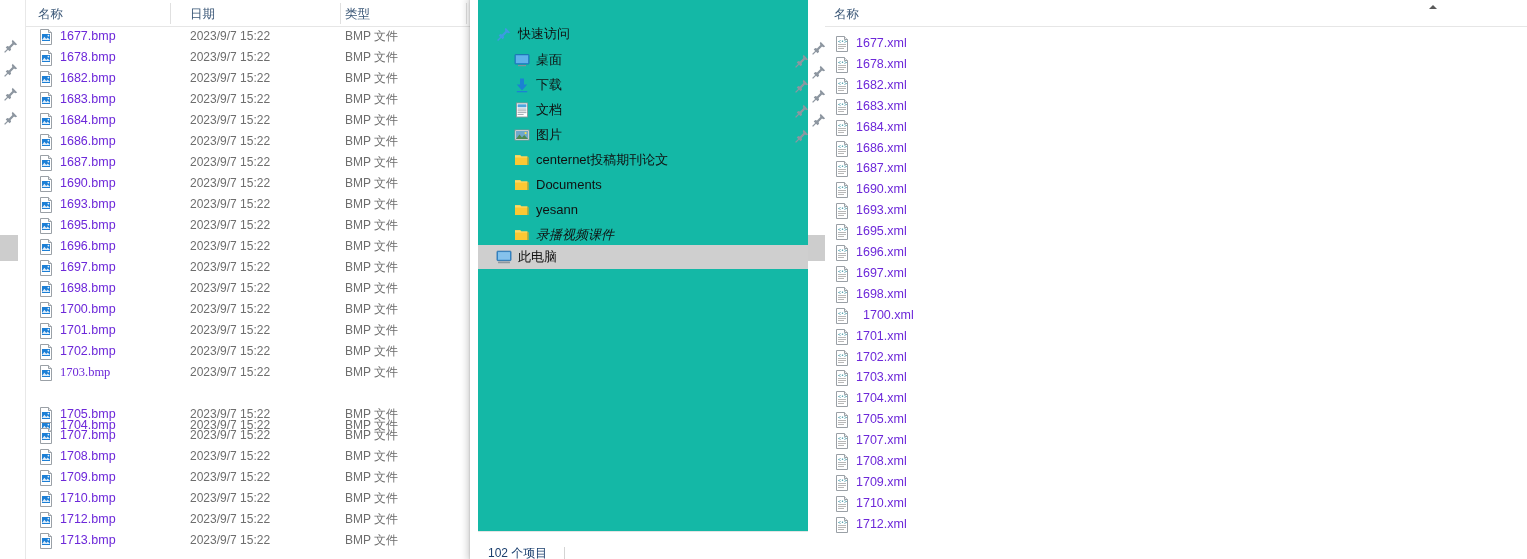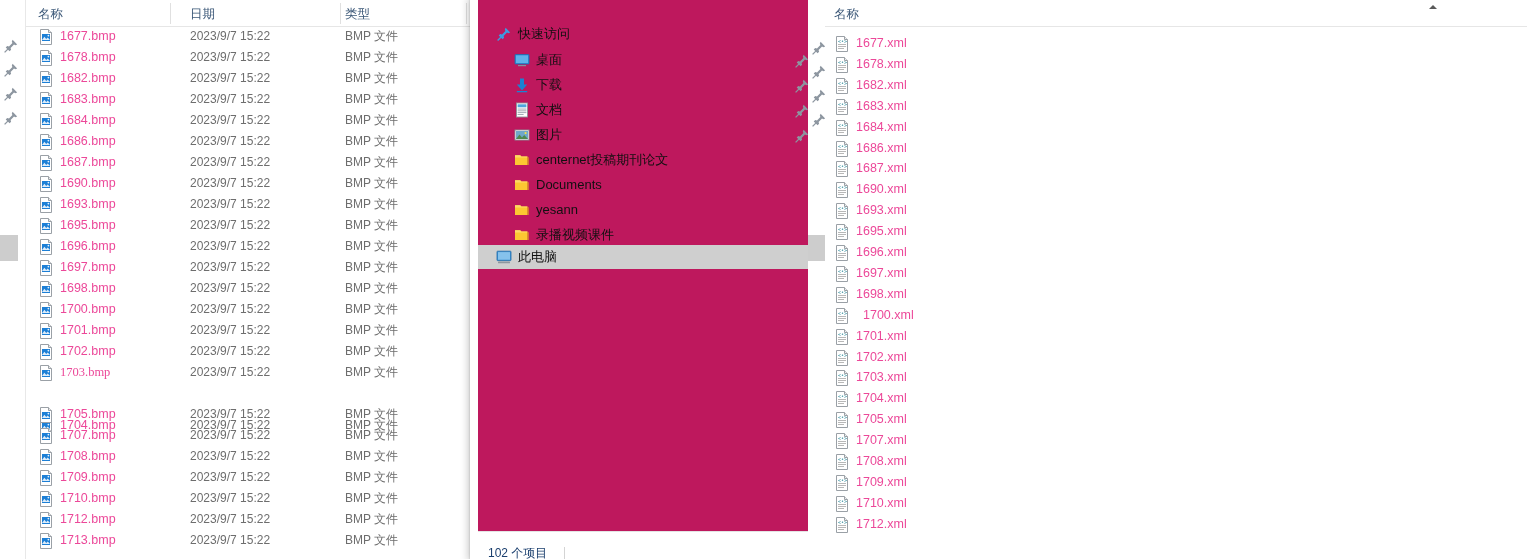--- a/index.html
+++ b/index.html
@@ -91,21 +91,21 @@
   }
   .frow .fname,
   .frow .fdate,
   .frow .ftype,
   .frow .fsize {
     position: absolute;
     top: 2px;
     line-height: 17px;
     white-space: nowrap;
   }
-  .frow .fname { color: #ec4899; font-size: 12.5px; }
+  .frow .fname { color: #6d28d9; font-size: 12.5px; }
   .frow .fdate { color: #6d6d6d; font-size: 12px; }
   .frow .ftype { color: #6d6d6d; font-size: 12px; }
   .fico {
     position: absolute;
     top: 3px;
     width: 16px; height: 16px;
   }
 
   
   .front-window {
@@ -122,21 +122,21 @@
     width: 1049px; height: 559px;
     background: #ffffff;
     overflow: hidden;
   }
 
   
   .navpane {
     position: absolute;
     left: 0; top: 0;
     width: 338px; height: 531px;
-    background: #be185d;
+    background: #14b8a6;
   }
   .nav-item {
     position: absolute;
     left: 0;
     height: 24px;
     width: 338px;
     white-space: nowrap;
   }
   .nav-item.selected { background: #cfcfcf; }
   .nav-ico {
@@ -724,21 +724,21 @@
           <span class="nav-label" style="left: 58px;">yesann</span>
         </div>
         <div class="nav-item" style="top: 223px;">
           <span class="nav-ico" style="left: 36px;">
             <svg width="16" height="16" viewBox="0 0 16 16">
               <path d="M1 3.2 H6.2 L7.4 4.6 H13.4 V13 H1 Z" fill="#fcc832"></path>
               <path d="M1 3.2 H6.2 L7.4 4.6 H13.4 V5.6 H1 Z" fill="#fdd968"></path>
               <rect x="13.4" y="5.2" width="1.2" height="7.8" fill="#e0a91d"></rect>
             </svg>
           </span>
-          <span class="nav-label" style="left: 58px;">录播视频课件</span>
+          <span class="nav-label" style="left: 58px; font-style: italic;">录播视频课件</span>
         </div>
         <div class="nav-item selected" style="top: 245px;">
           <span class="nav-ico" style="left: 18px;">
             <svg width="16" height="16" viewBox="0 0 16 16">
               <rect x="1" y="2.2" width="14" height="9.4" rx="0.6" fill="#3d92d4" stroke="#1f6ba8" stroke-width="0.8"></rect>
               <rect x="2" y="3.1" width="12" height="7.6" fill="#86c2ec"></rect>
               <rect x="2" y="12.6" width="12" height="1.6" rx="0.5" fill="#8e979f"></rect>
             </svg>
           </span>
           <span class="nav-label" style="left: 40px;">此电脑</span>

